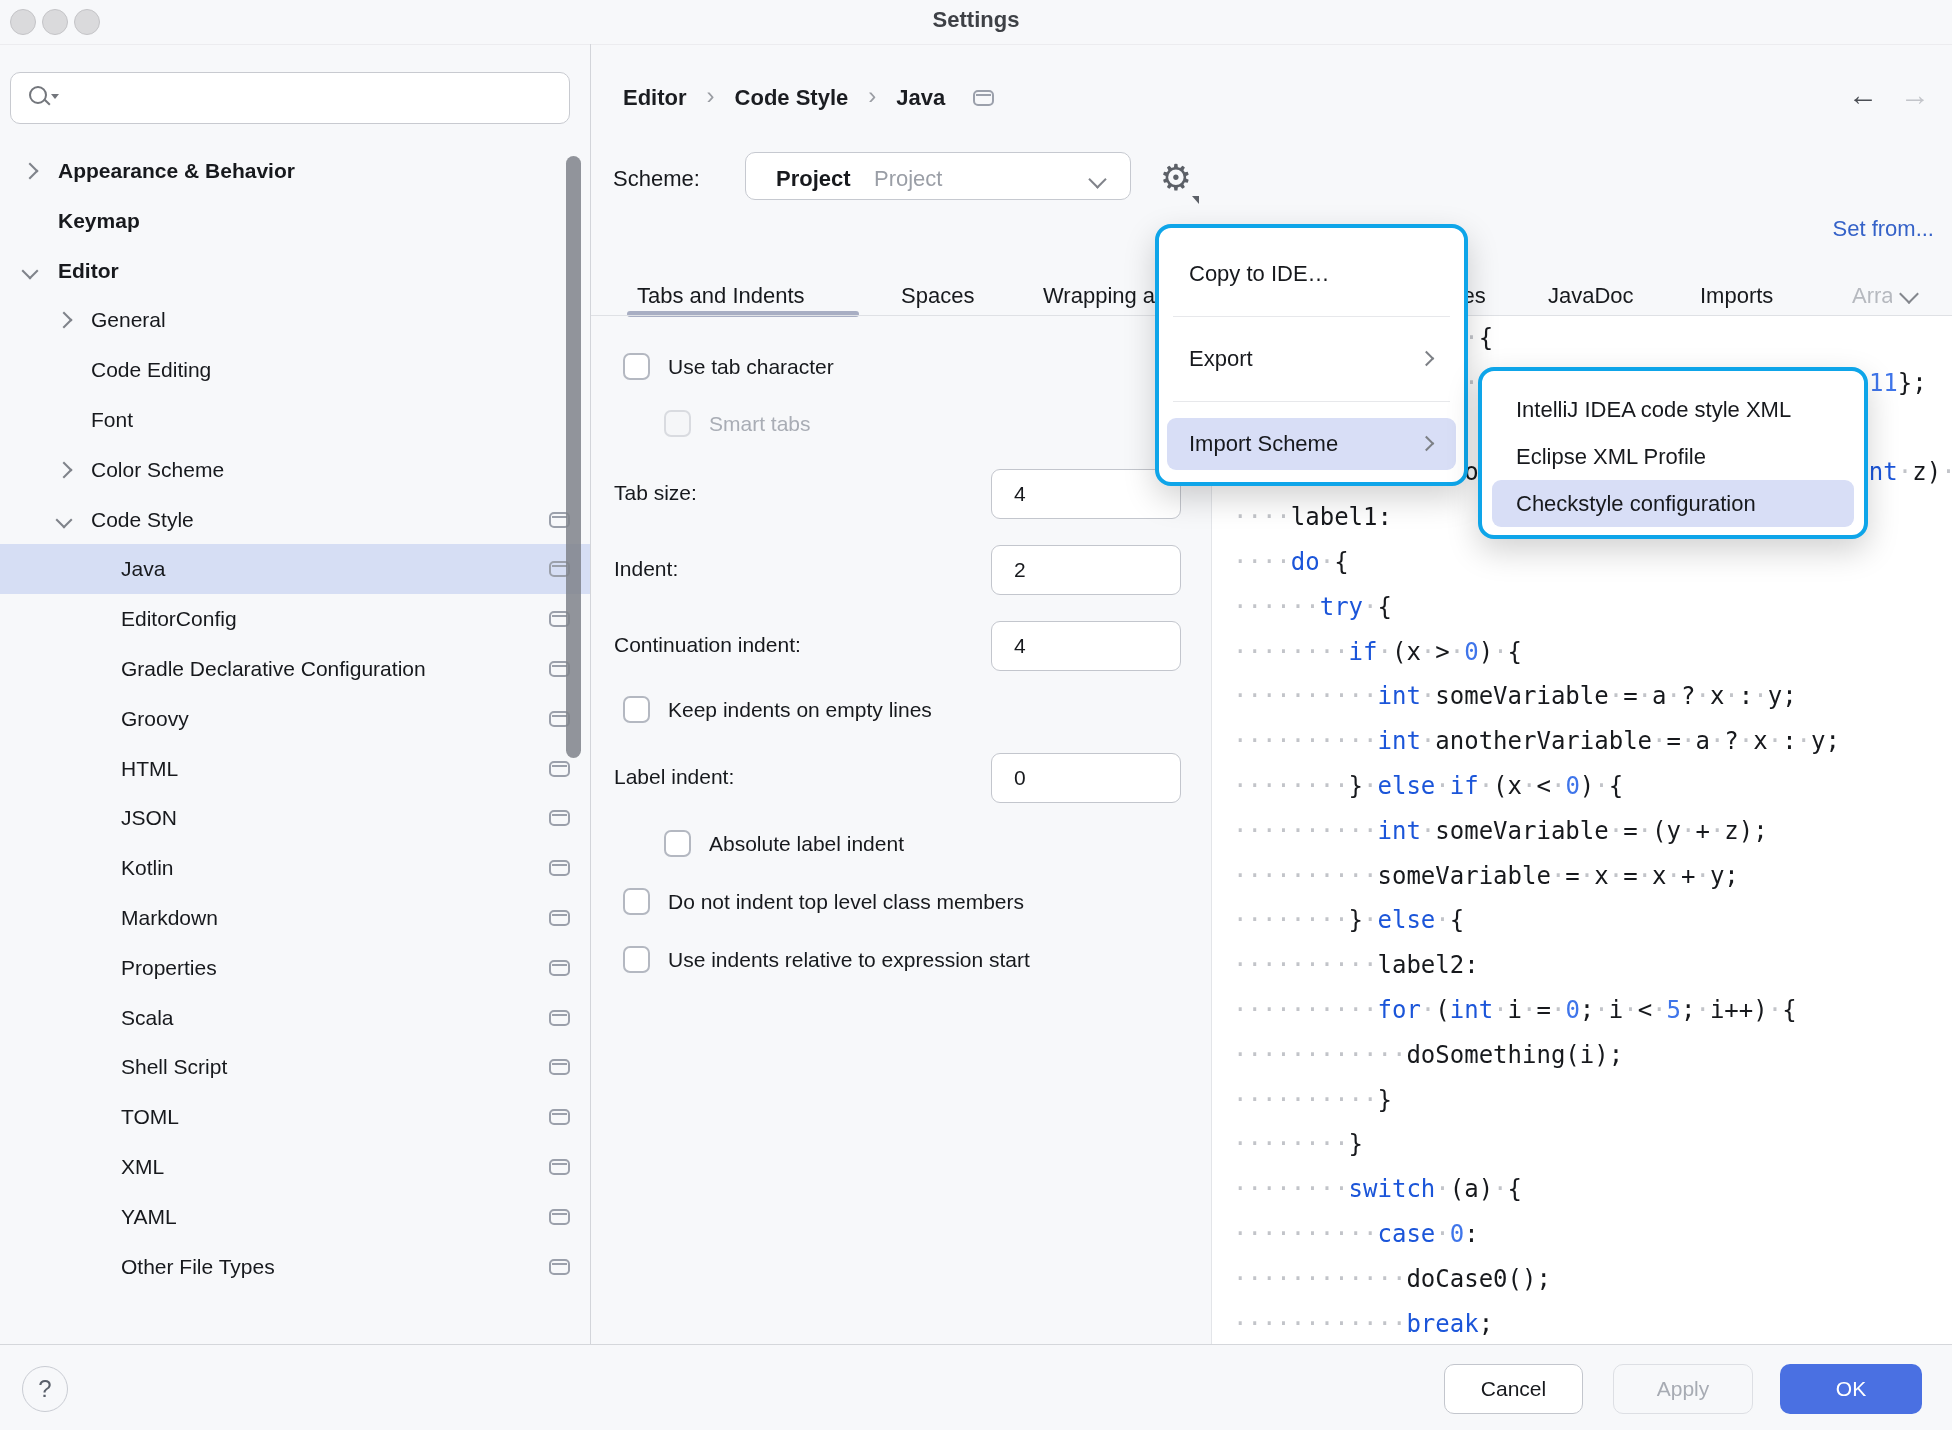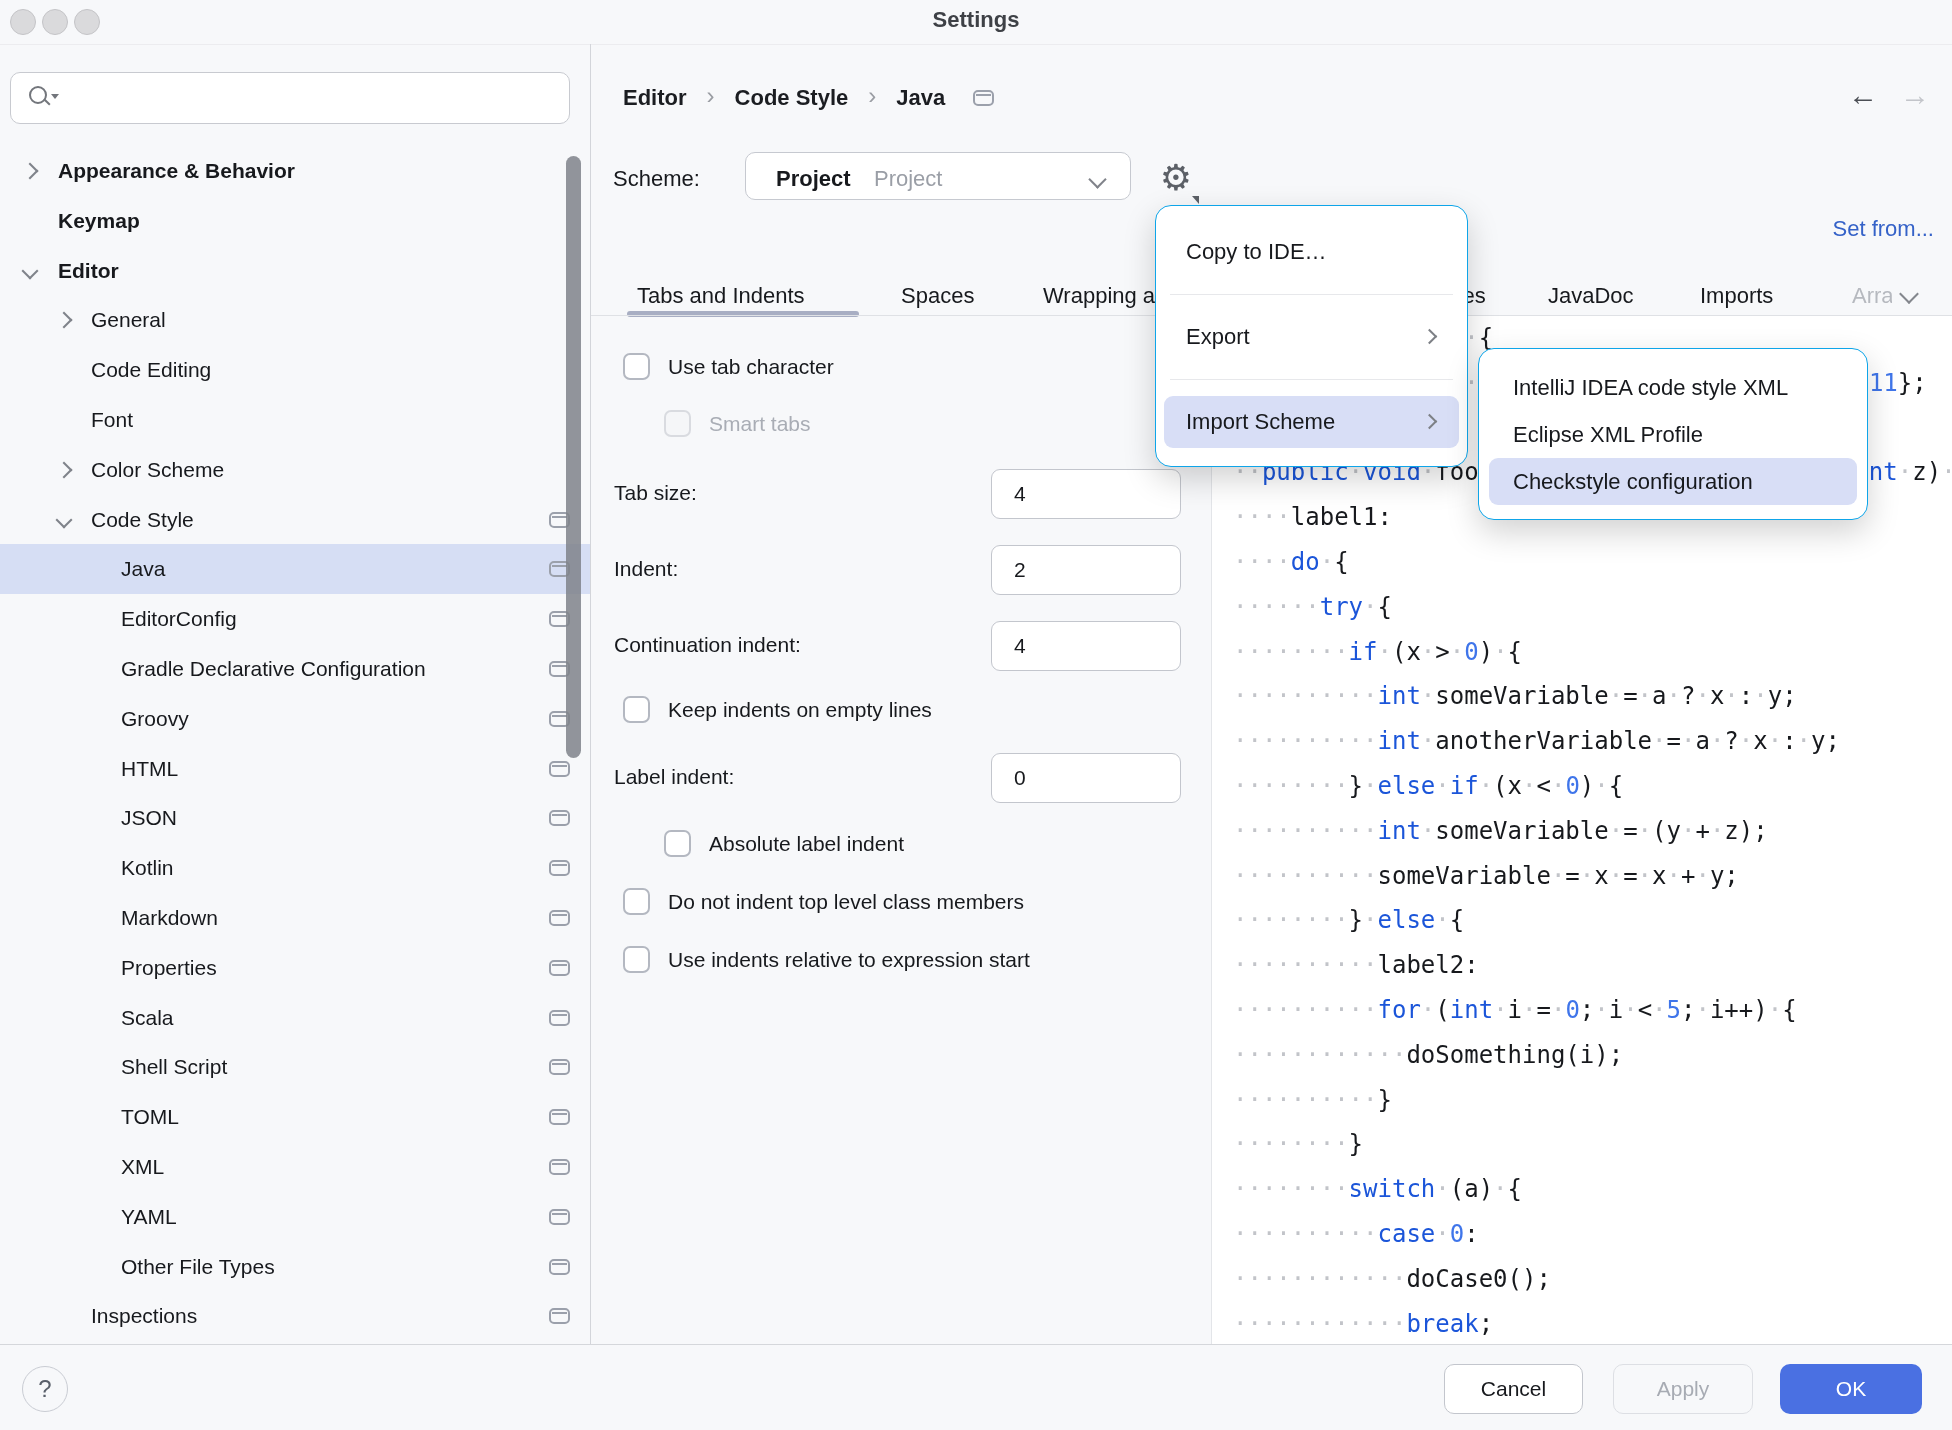--- a/index.html
+++ b/index.html
@@ -79,22 +79,22 @@
   
   .code-pane{position:absolute;left:1211px;top:316px;right:0;bottom:85px;background:#fff;
     border-left:1px solid #e3e5e9;overflow:hidden;}
   #code-lines{position:absolute;left:21px;top:0;right:0;}
   .code-line{height:44.8px;line-height:44.8px;font-family:"DejaVu Sans Mono",monospace;
     font-size:24px;white-space:pre;color:#17191d;}
   .tok-kw{color:#1b55d9;}
   .tok-num{color:#3f75ea;}
   .tok-ws{color:#c2c4c9;}
   
-  .popup{position:absolute;background:#fff;border:1px solid #0ea5e9;border-radius:16px;
-    box-shadow:0 12px 32px rgba(0,0,0,0.18);box-sizing:border-box;}
+  .popup{position:absolute;background:#fff;border:4px solid #0ea5e9;border-radius:16px;
+    box-shadow:0 12px 32px rgba(0,0,0,0.18);box-sizing:border-box;margin-top:19px;}
   #menu-main{left:1155px;top:205px;width:313px;height:262px;padding:20px 8px;z-index:50;}
   #menu-sub{left:1478px;top:348px;width:390px;height:172px;padding:15px 10px;z-index:55;}
   .menu-item{position:relative;height:52px;display:flex;align-items:center;border-radius:9px;
     font-size:22px;padding:0 22px;box-sizing:border-box;}
   .menu-item.hl{background:#d8def6;}
   .menu-sep{height:1px;background:#e7e8eb;margin:16px 6px;}
   .menu-arrow{position:absolute;right:24px;top:50%;width:9px;height:9px;margin-top:-6px;
     border-right:2px solid #7d8086;border-bottom:2px solid #7d8086;transform:rotate(-45deg);}
   #menu-sub .menu-item{height:47px;padding:0 24px;font-size:22px;}
   
@@ -209,24 +209,20 @@
       <div class="s-row" style="top: 1098px;">
         <span class="s-label" style="left: 121px;">XML</span>
         <span class="card-icon" style="left: 549px; top: 17px;"></span>
       </div>
       <div class="s-row" style="top: 1147.8px;">
         <span class="s-label" style="left: 121px;">YAML</span>
         <span class="card-icon" style="left: 549px; top: 17px;"></span>
       </div>
       <div class="s-row" style="top: 1197.6px;">
         <span class="s-label" style="left: 121px;">Other File Types</span>
-        <span class="card-icon" style="left: 549px; top: 17px;"></span>
-      </div>
-      <div class="s-row" style="top: 1247.4px;">
-        <span class="s-label" style="left: 91px;">Inspections</span>
         <span class="card-icon" style="left: 549px; top: 17px;"></span>
       </div>
     </div>
   <div class="v-scrollbar"></div>
 </div>
 <div class="sidebar-divider"></div>
 
 <div class="breadcrumb" id="breadcrumb">
     <span class="crumb">Editor</span>
     <span class="crumb-sep">›</span>

